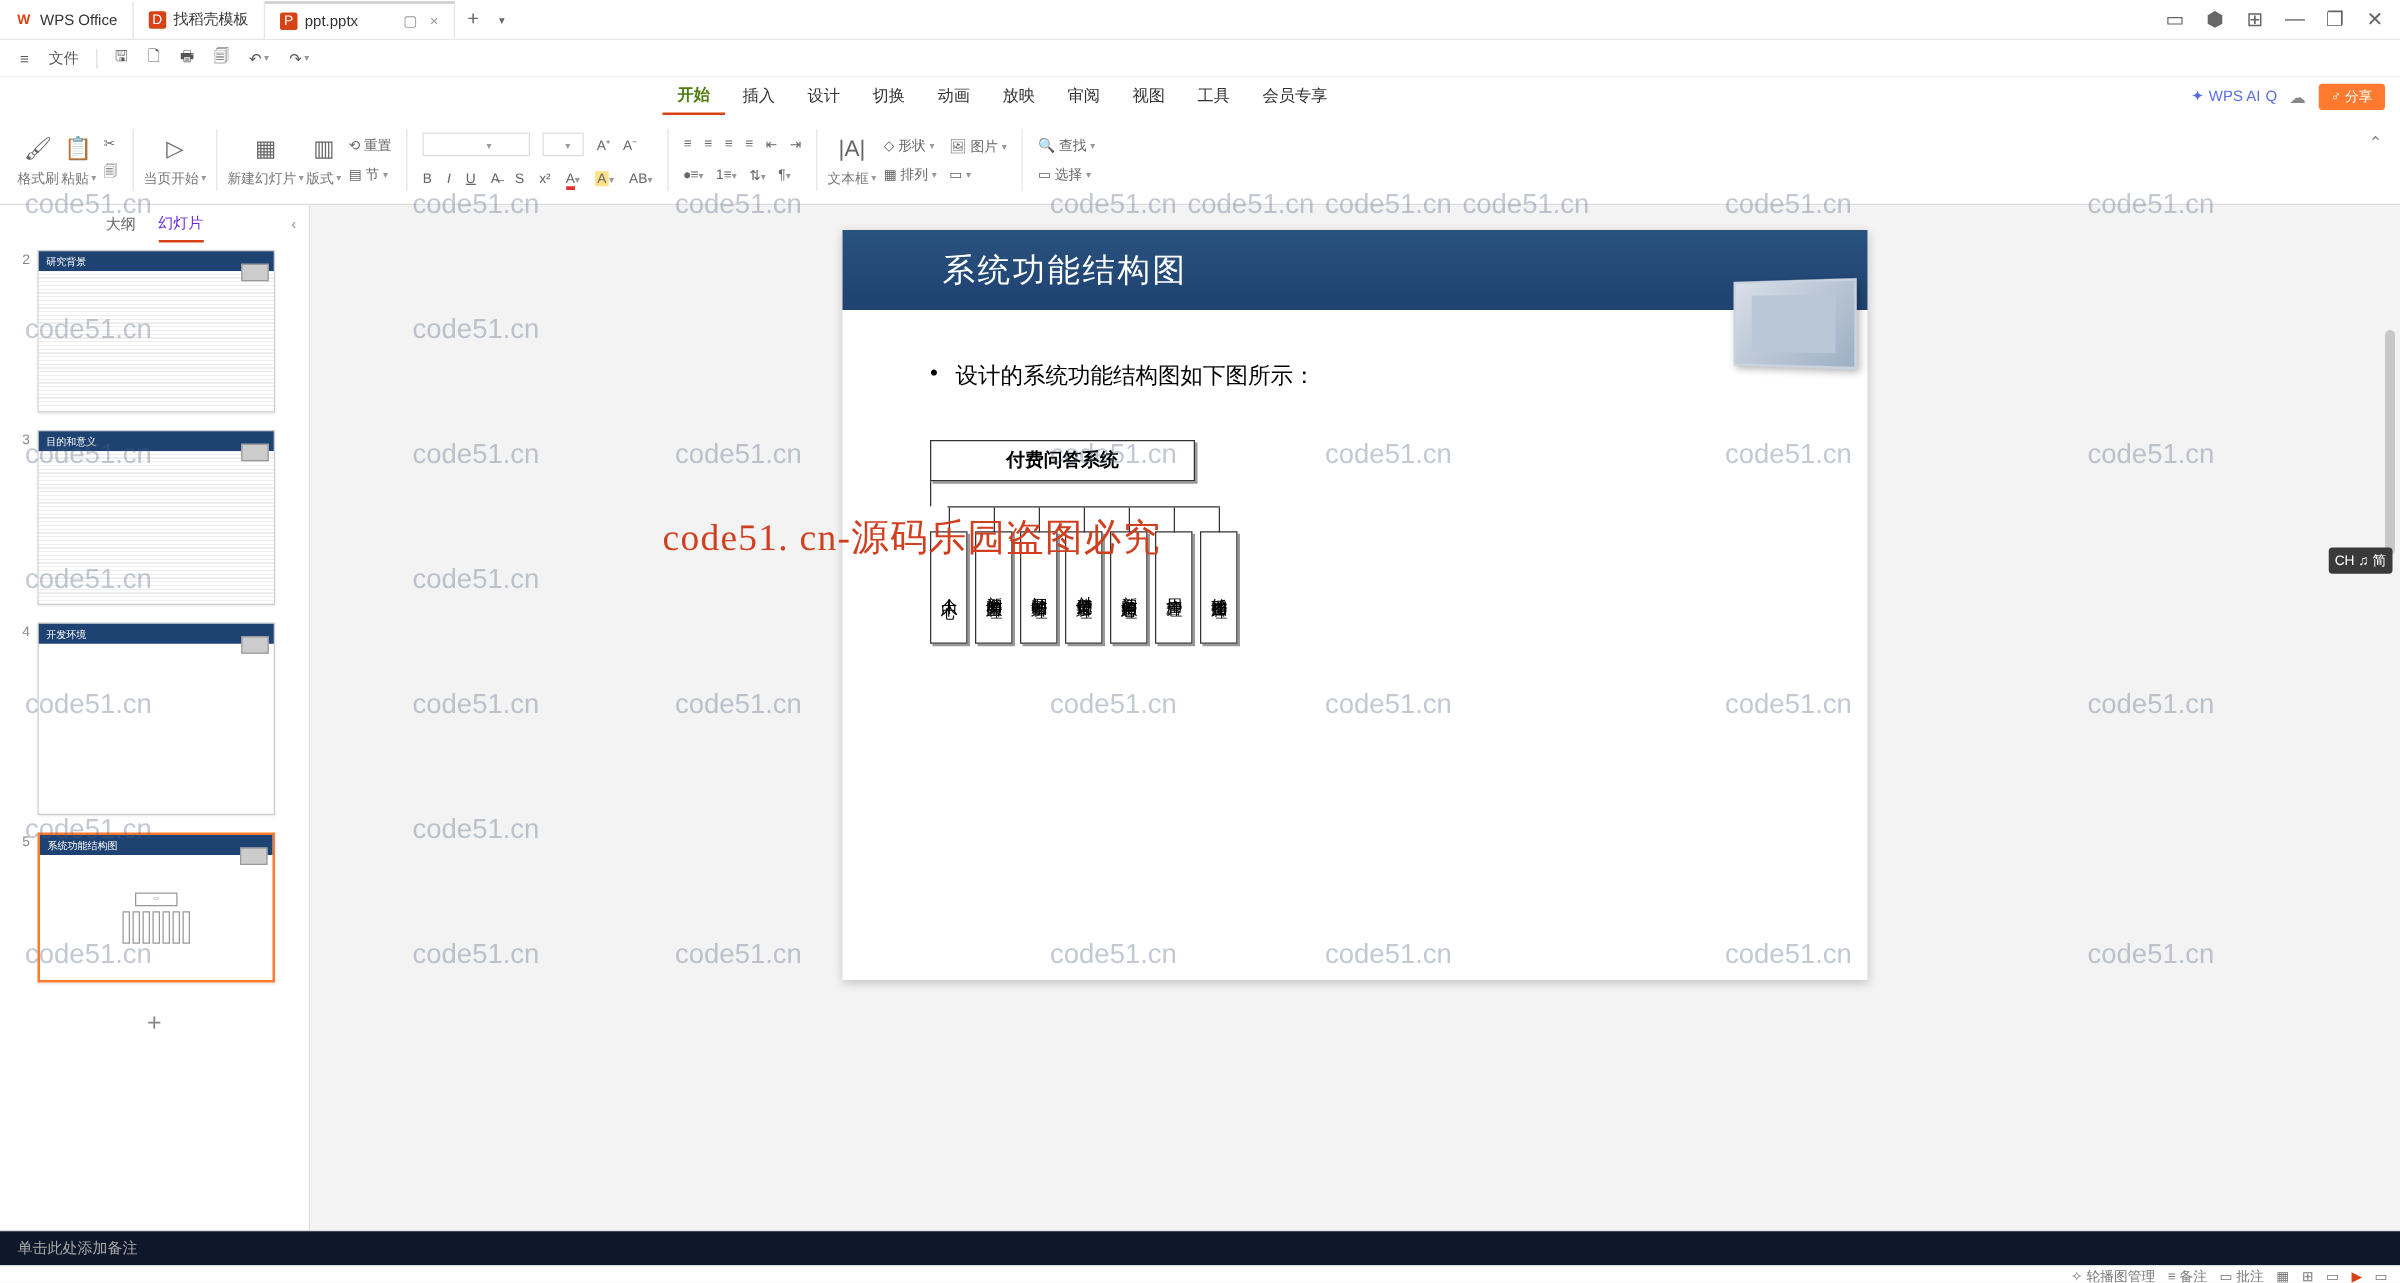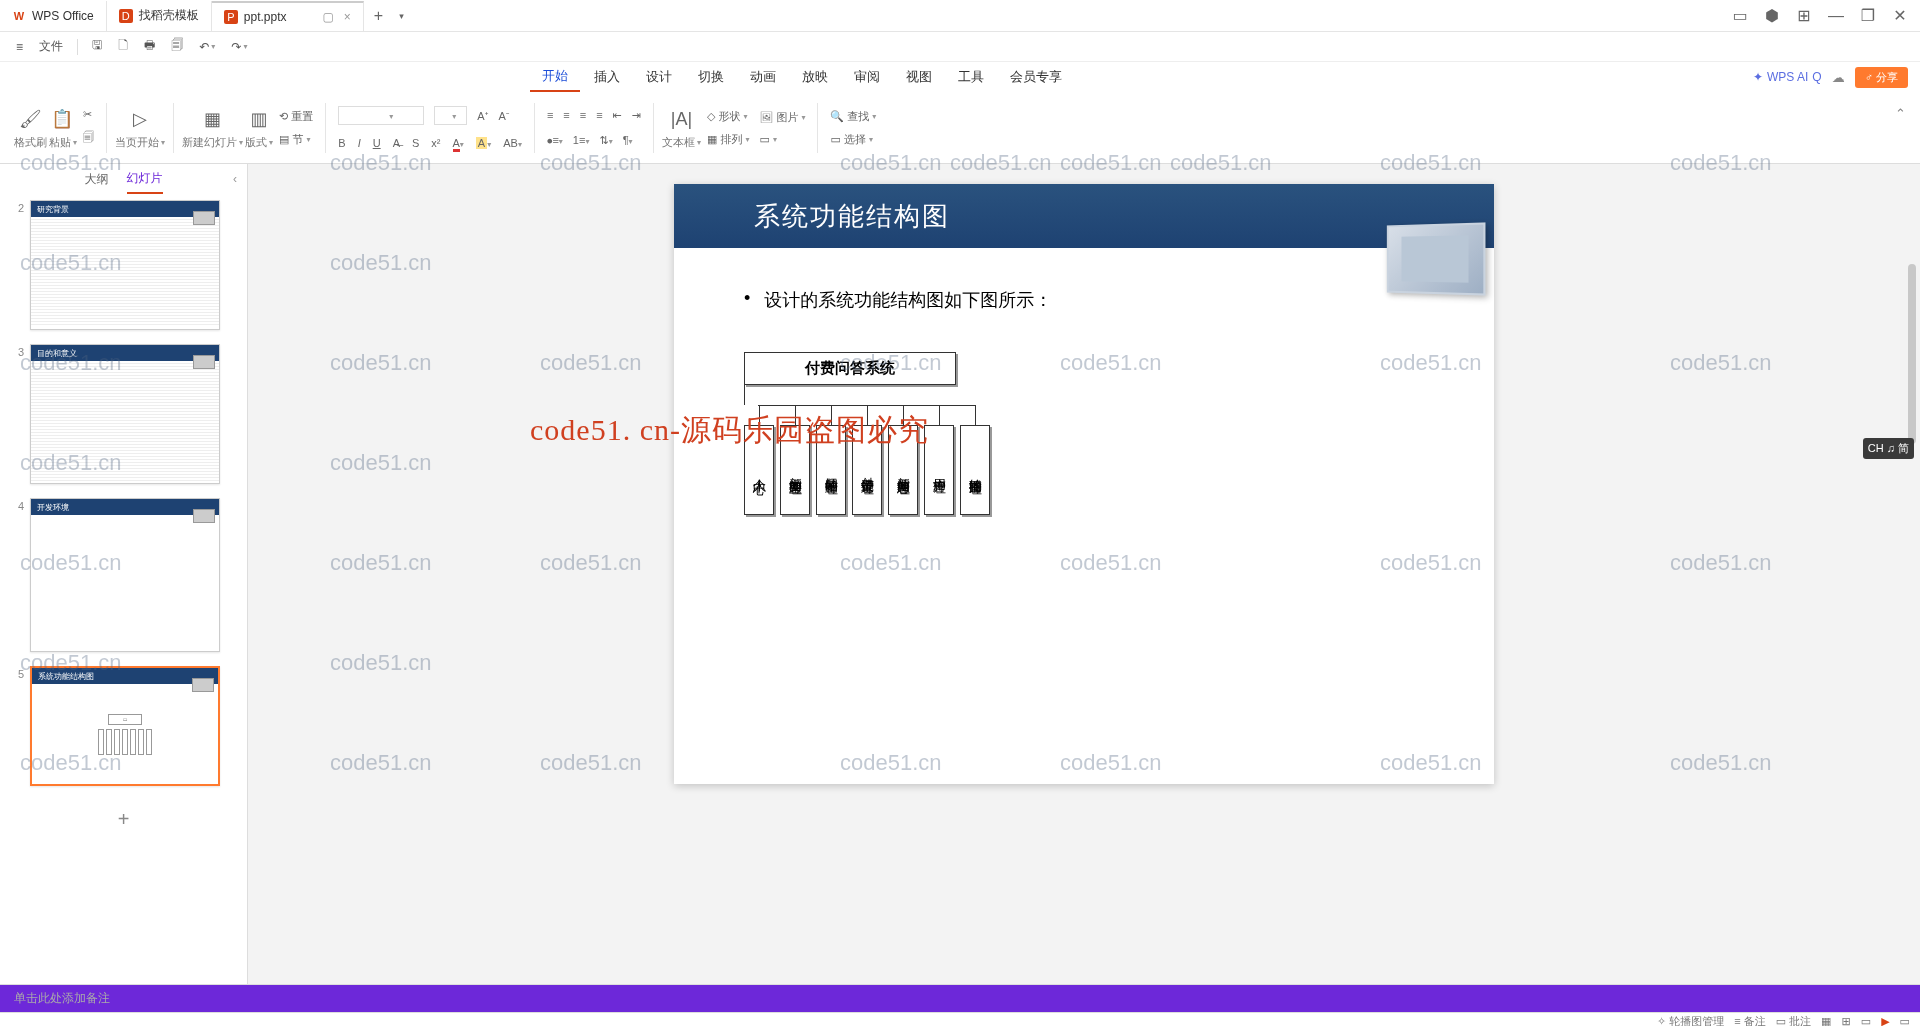--- a/index.html
+++ b/index.html
@@ -14,21 +14,21 @@
 .tab-close { margin-left:4px; color:#999; }
 .tab-new { padding:0 10px; color:#666; font-size:16px; }
 .tab-dd { padding:0 6px; color:#666; font-size:9px; }
 .title-right { margin-left:auto; display:flex; align-items:center; gap:12px; padding-right:10px; color:#666; }
 .title-right span { width:20px; height:20px; display:flex; align-items:center; justify-content:center; cursor:pointer; }
 .quickbar { height:30px; background:#fff; display:flex; align-items:center; padding:0 10px; gap:4px; font-size:12px; border-bottom:1px solid #eee;}
 .qb-item { padding:3px 6px; color:#555; cursor:pointer; display:flex; align-items:center; gap:2px; }
 .qb-sep { width:1px; height:16px; background:#ddd; margin:0 4px; }
 .menubar { height:30px; background:#fff; display:flex; align-items:center; padding:0 10px 0 530px; gap:2px; font-size:13px; position:relative; }
 .menu-item { padding:5px 12px; color:#333; cursor:pointer; }
-.menu-item.active { color:#1d4ed8; border-bottom:2px solid #d84315; font-weight:400; }
+.menu-item.active { color:#4d7c0f; border-bottom:2px solid #d84315; font-weight:700; }
 .menu-right { position:absolute; right:12px; display:flex; gap:10px; align-items:center; }
 .ai-btn { color:#5b6ee1; font-size:12px; display:flex; align-items:center; gap:4px; }
 .share-btn { background:#ff7a2e; color:#fff; padding:3px 10px; border-radius:3px; font-size:11px; }
 .cloud-ico { color:#888; }
 .ribbon { height:72px; background:#fff; display:flex; align-items:center; padding:0 14px; gap:2px; border-bottom:1px solid #ddd; position:relative;}
 .rb-big { display:flex; flex-direction:column; align-items:center; gap:2px; cursor:pointer; }
 .rb-big .icon { width:28px; height:28px; display:flex; align-items:center; justify-content:center; font-size:18px; color:#666; }
 .rb-big .lbl { font-size:11px; color:#777; display:flex; align-items:center; gap:2px; }
 .rb-small { display:flex; align-items:center; gap:3px; font-size:11px; color:#666; cursor:pointer; padding:2px 4px; }
 .rb-col { display:flex; flex-direction:column; gap:4px; }
@@ -59,21 +59,21 @@
 .slide-body { padding:40px 70px; font-size:18px; color:#000; font-family:"SimSun",serif; }
 .bullet { display:flex; gap:14px; }
 .bullet .dot { font-size:18px; }
 .diagram { margin-top:40px; display:flex; flex-direction:column; align-items:flex-start; }
 .dg-top { border:1px solid #333; padding:6px 60px; font-size:15px; font-weight:bold; box-shadow:2px 2px 0 #999; background:#fff; }
 .dg-line { width:1px; height:20px; background:#333; }
 .dg-boxes { display:flex; gap:6px; margin-top:20px; position:relative; }
 .dg-boxes::before { content:""; position:absolute; top:-20px; left:14px; right:14px; height:1px; background:#333; }
 .dg-box { border:1px solid #333; padding:6px 5px; font-size:13px; writing-mode:vertical-rl; text-orientation:upright; box-shadow:2px 2px 0 #999; background:#fff; min-height:90px; display:flex; align-items:center; justify-content:center; position:relative; letter-spacing:1px; }
 .dg-box::before { content:""; position:absolute; top:-20px; left:50%; width:1px; height:20px; background:#333; }
-.notes { height:28px; background:#6d28d9; border-top:1px solid #ddd; padding:5px 14px; font-size:12px; color:#aaa; }
+.notes { height:28px; background:#0f172a; border-top:1px solid #ddd; padding:5px 14px; font-size:12px; color:#aaa; }
 .scrollbar-v { position:absolute; right:2px; top:0; bottom:40px; width:12px; }
 .sb-thumb { position:absolute; left:2px; width:8px; height:180px; top:100px; background:#c8c8c8; border-radius:4px; }
 .statusbar { height:18px; background:#fff; border-top:1px solid #ddd; display:flex; align-items:center; padding:0 10px; font-size:11px; color:#777; gap:12px; }
 .statusbar .right { margin-left:auto; display:flex; gap:10px; align-items:center; }
 .watermark { position:absolute; font-size:22px; color:rgba(80,100,130,0.35); pointer-events:none; user-select:none; font-family:sans-serif; }
 .wm-red { position:absolute; color:#d04020; font-size:30px; font-weight:500; left:530px; top:410px; font-family:"SimSun",serif; pointer-events:none; letter-spacing:1px; z-index:5;}
 .ime { position:absolute; right:6px; top:438px; background:#3a3a3a; color:#fff; font-size:11px; padding:3px 5px; border-radius:3px; display:flex; gap:3px; align-items:center; }
 </style>
 </head>
 <body>

